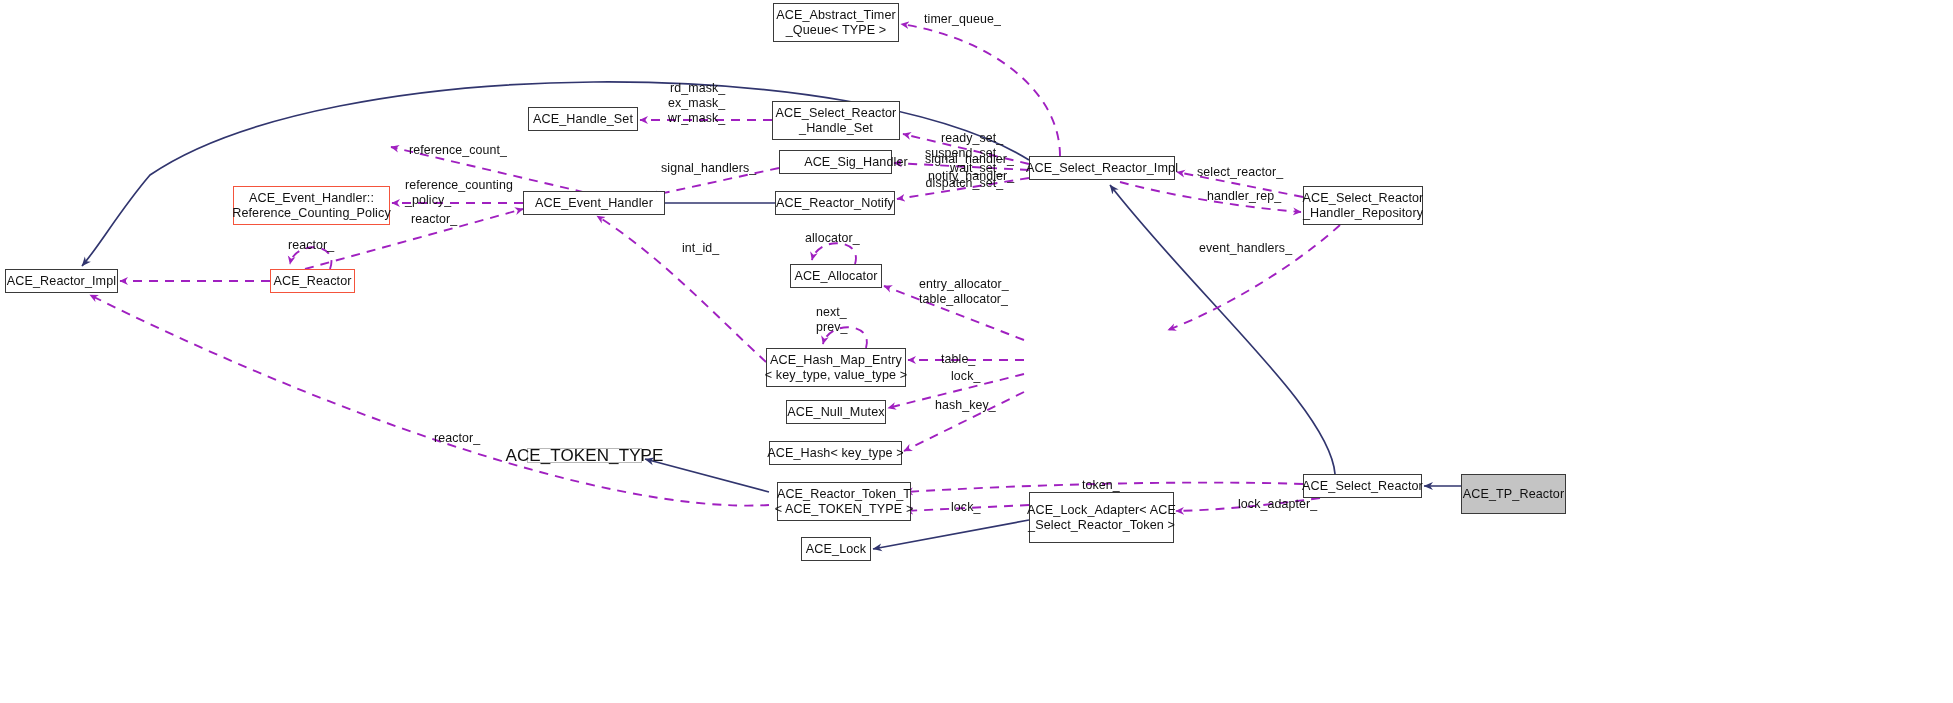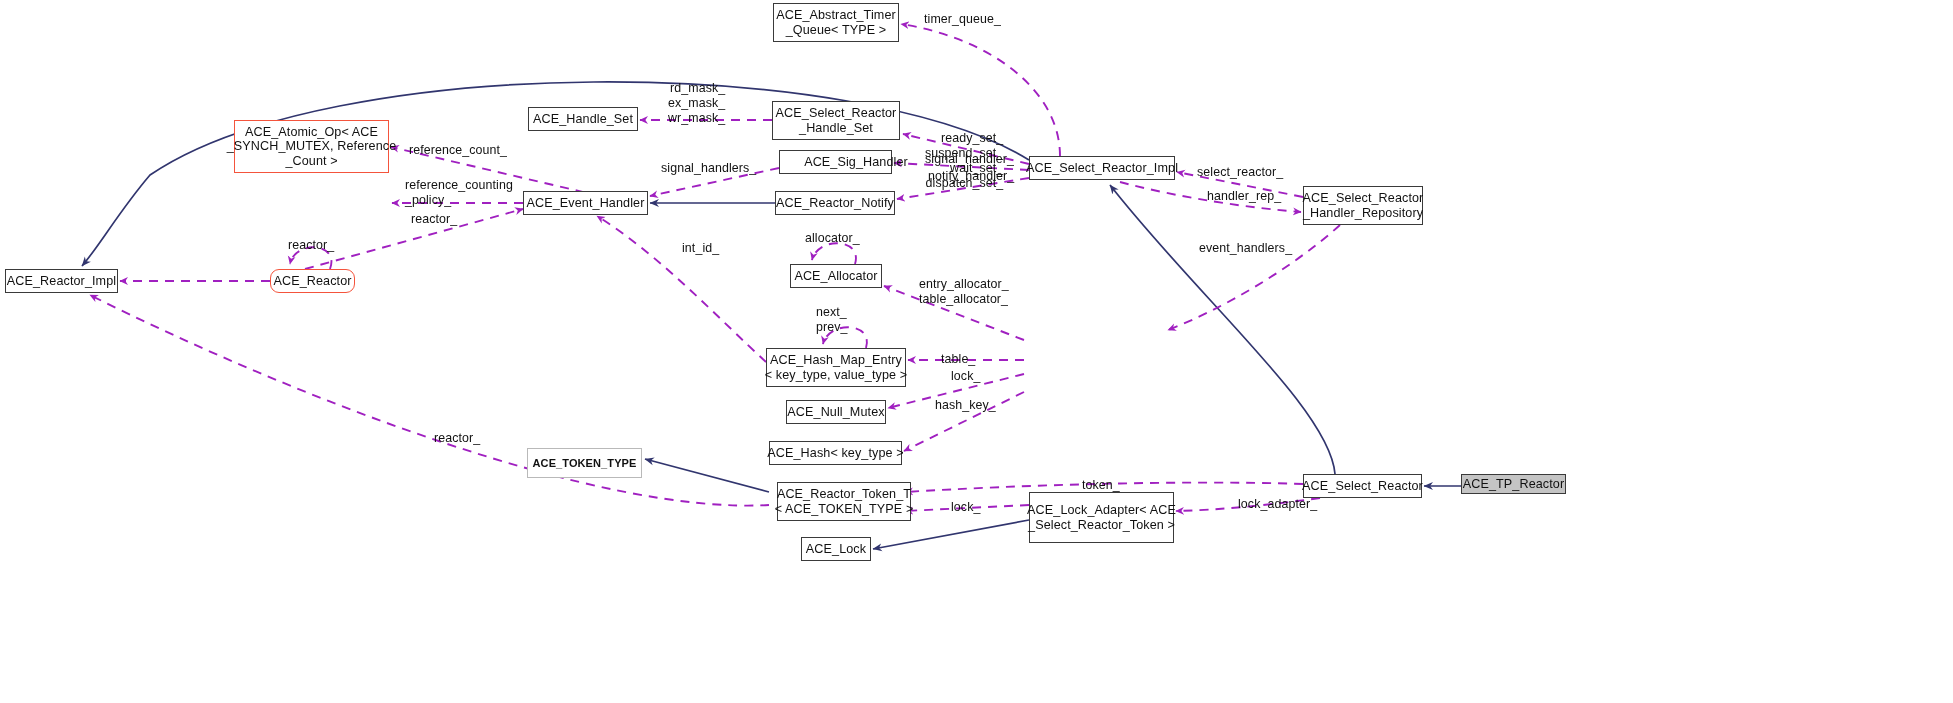--- a/index.html
+++ b/index.html
@@ -70,55 +70,54 @@
   </svg>
 
   <div class="node" style="left:773px;top:3px;width:126px;height:39px;font-size:12.6px;">ACE_Abstract_Timer
 _Queue&lt; TYPE &gt;</div>
 
   <div class="node" style="left:528px;top:107px;width:110px;height:24px;font-size:12.6px;">ACE_Handle_Set</div>
 
   <div class="node" style="left:772px;top:101px;width:128px;height:39px;font-size:12.6px;">ACE_Select_Reactor
 _Handle_Set</div>
 
-  <div class="node red" style="left:234px;top:120px;width:155px;height:53px;font-size:12.6px;">ACE_Atomic_Op&lt; ACE
-_SYNCH_MUTEX, Reference
-_Count &gt;</div>
 
   <div class="node" style="left:779px;top:150px;width:113px;height:24px;font-size:12.6px;padding-left:41px;">ACE_Sig_Handler</div>
 
   <div class="node" style="left:1029px;top:156px;width:146px;height:24px;font-size:12.6px;">ACE_Select_Reactor_Impl</div>
 
   <div class="node" style="left:1303px;top:186px;width:120px;height:39px;font-size:12.6px;">ACE_Select_Reactor
 _Handler_Repository</div>
 
+  <div class="node red" style="left:233px;top:186px;width:157px;height:39px;font-size:12.6px;">ACE_Event_Handler::
+Reference_Counting_Policy</div>
 
-  <div class="node" style="left:523px;top:191px;width:125px;height:24px;font-size:12.6px;">ACE_Event_Handler</div>
+  <div class="node" style="left:523px;top:191px;width:142px;height:24px;font-size:12.6px;">ACE_Event_Handler</div>
 
   <div class="node" style="left:775px;top:191px;width:120px;height:24px;font-size:12.6px;">ACE_Reactor_Notify</div>
 
   <div class="node" style="left:790px;top:264px;width:92px;height:24px;font-size:12.6px;">ACE_Allocator</div>
 
   <div class="node" style="left:5px;top:269px;width:113px;height:24px;font-size:12.6px;">ACE_Reactor_Impl</div>
 
-  <div class="node red" style="left:270px;top:269px;width:85px;height:24px;font-size:12.6px;border-radius:9px;">ACE_Reactor</div>
+  <div class="node red" style="left:270px;top:269px;width:85px;height:24px;font-size:12.6px;">ACE_Reactor</div>
 
 
   <div class="node" style="left:766px;top:348px;width:140px;height:39px;font-size:12.6px;">ACE_Hash_Map_Entry
 &lt; key_type, value_type &gt;</div>
 
   <div class="node" style="left:786px;top:400px;width:100px;height:24px;font-size:12.6px;">ACE_Null_Mutex</div>
 
   <div class="node" style="left:769px;top:441px;width:133px;height:24px;font-size:12.6px;">ACE_Hash&lt; key_type &gt;</div>
 
-  <div class="node thin" style="left:527px;top:448px;width:115px;height:30px;font-size:11px;font-weight:bold;">ACE_TOKEN_TYPE</div>
+  <div class="node thin" style="left:527px;top:448px;width:115px;height:15px;font-size:17px;">ACE_TOKEN_TYPE</div>
 
   <div class="node" style="left:1303px;top:474px;width:119px;height:24px;font-size:12.6px;">ACE_Select_Reactor</div>
 
-  <div class="node grayfill" style="left:1461px;top:474px;width:105px;height:20px;font-size:12.6px;">ACE_TP_Reactor</div>
+  <div class="node grayfill" style="left:1461px;top:474px;width:105px;height:40px;font-size:12.6px;">ACE_TP_Reactor</div>
 
   <div class="node" style="left:769px;top:482px;width:134px;height:39px;font-size:12.6px;margin-left:8px;">ACE_Reactor_Token_T
 &lt; ACE_TOKEN_TYPE &gt;</div>
 
   <div class="node" style="left:1029px;top:492px;width:145px;height:51px;font-size:12.6px;">ACE_Lock_Adapter&lt; ACE
 _Select_Reactor_Token &gt;</div>
 
   <div class="node" style="left:801px;top:537px;width:70px;height:24px;font-size:12.6px;">ACE_Lock</div>
 
   <div class="elabel" style="left:924px;top:12px;font-size:12.4px;text-align:left;">timer_queue_</div>

